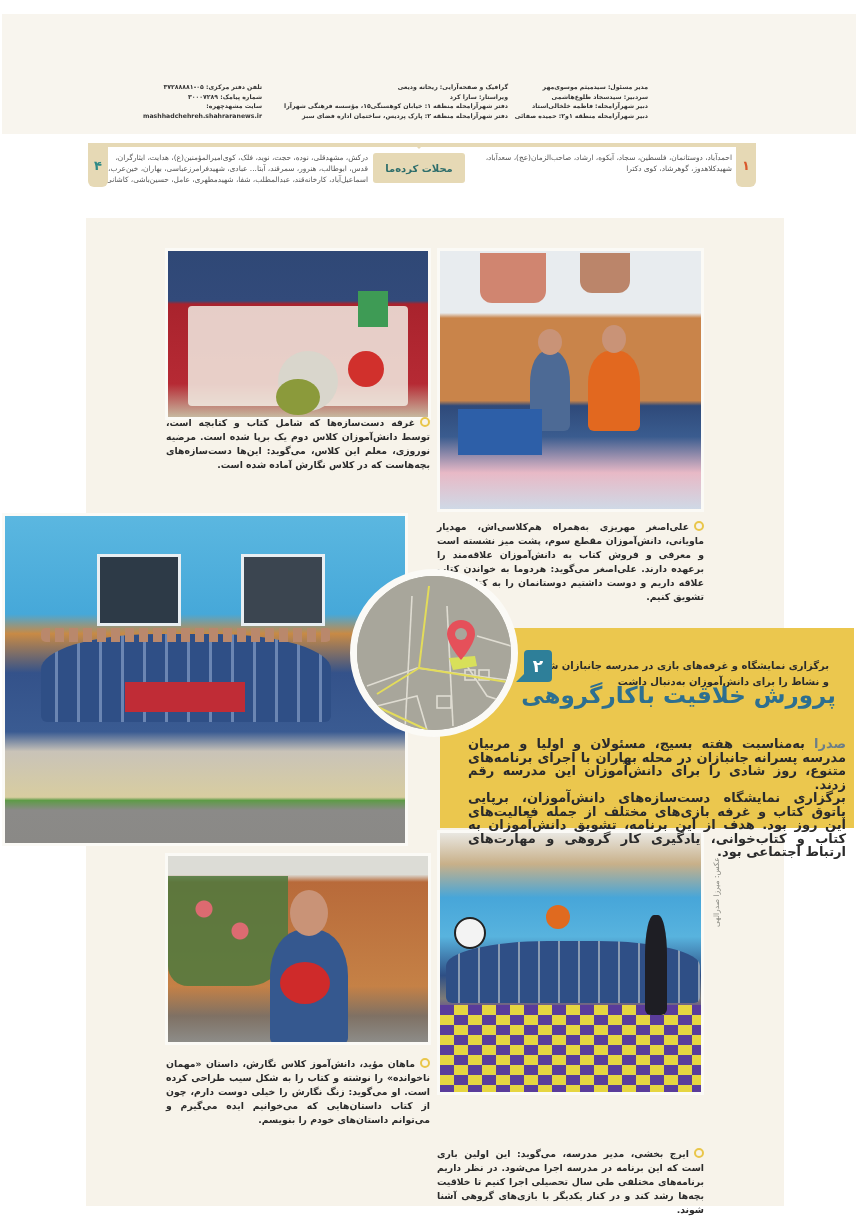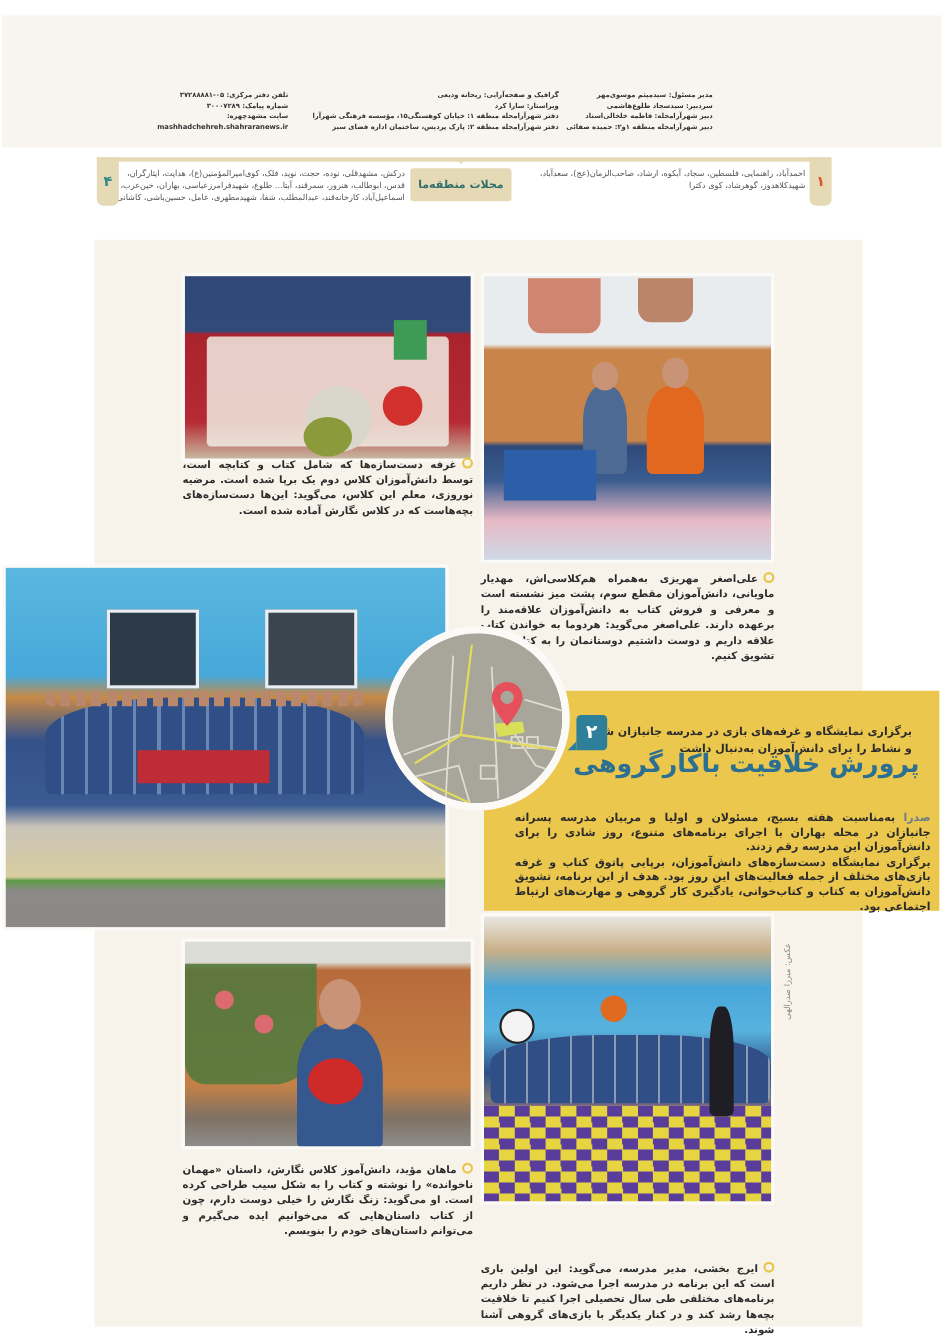--- a/index.html
+++ b/index.html
@@ -45,21 +45,21 @@
   .cap2 { left: 437px; top: 520px; width: 267px; }
   .cap3 { left: 166px; top: 1057px; width: 264px; }
   .cap4 { left: 437px; top: 1147px; width: 267px; }
 
   
   .yellow { position: absolute; left: 440px; top: 628px; width: 414px; height: 200px; background: #ebc74e; }
   .kicker { position: absolute; right: 25px; top: 30px; width: 300px; direction: rtl; font-size: 10px; line-height: 16px; font-weight: bold; color: #2b2b2b; }
   .badge { position: absolute; left: 524px; top: 650px; width: 28px; height: 32px; background: #2e7f99; border-radius: 4px 4px 4px 0; color: #fff; font-weight: bold; font-size: 17px; display: flex; align-items: center; justify-content: center; }
   .badge::before { content: ""; position: absolute; left: -8px; bottom: 0; border-right: 8px solid #2e7f99; border-top: 8px solid transparent; }
   .headline { position: absolute; right: 22px; top: 678px; width: 330px; direction: rtl; font-size: 23px; line-height: 34px; font-weight: bold; color: #2d6f90; letter-spacing: -0.5px; }
-  .body { position: absolute; right: 12px; top: 737px; width: 378px; direction: rtl; text-align: justify; font-size: 10px; line-height: 13.5px; font-weight: bold; color: #2b2b2b; }
+  .body { position: absolute; right: 12px; top: 737px; width: 378px; direction: rtl; text-align: justify; font-size: 13px; line-height: 13.5px; font-weight: bold; color: #2b2b2b; }
   .body .lead { color: #6b7e88; }
 
   
   .map-circle { position: absolute; left: 350px; top: 569px; width: 168px; height: 168px; border-radius: 50%; border: 7px solid #fbfaf6; overflow: hidden; background: #a7a59a; }
   .map-circle svg { position: absolute; left: 0; top: 0; }
 
   .credit { position: absolute; left: 704px; top: 832px; width: 24px; height: 120px; writing-mode: vertical-rl; transform: rotate(180deg); font-size: 7.5px; color: #8a8a82; display: flex; align-items: center; justify-content: center; }
 </style>
 </head>
 <body>
@@ -80,23 +80,23 @@
 </div>
 <div class="masthead mh-col3">
   <div>تلفن دفتر مرکزی: ۰۵-۳۷۲۸۸۸۸۱</div>
   <div>شماره پیامک: ۳۰۰۰۷۲۸۹</div>
   <div>سایت مشهدچهره:</div>
   <div class="site">mashhadchehreh.shahraranews.ir</div>
 </div>
 
 <div class="strip-line"></div>
 <div class="district-tab tab1">۱</div>
-<div class="district-text dt1">احمدآباد، راهنمایی، فلسطین، سجاد، آبکوه، ارشاد، صاحب‌الزمان(عج)، سعدآباد، شهیدکلاهدوز، گوهرشاد، کوی دکترا</div>
-<div class="section-label">محلات منطقه‌ما</div>
-<div class="district-text dt4">درکش، مشهدقلی، نوده، حجت، نوید، فلک، کوی‌امیرالمؤمنین(ع)، هدایت، ایثارگران، قدس، ابوطالب، هنرور، سمرقند، آبتا... طلوع، شهیدفرامرزعباسی، بهاران، خین‌عرب، اسماعیل‌آباد، کارخانه‌قند، عبدالمطلب، شفا، شهیدمطهری، عامل، حسین‌باشی، کاشانی</div>
+<div class="district-text dt1">احمدآباد، دوستانمان، فلسطین، سجاد، آبکوه، ارشاد، صاحب‌الزمان(عج)، سعدآباد، شهیدکلاهدوز، گوهرشاد، کوی دکترا</div>
+<div class="section-label">محلات کرده‌ما</div>
+<div class="district-text dt4">درکش، مشهدقلی، نوده، حجت، نوید، فلک، کوی‌امیرالمؤمنین(ع)، هدایت، ایثارگران، قدس، ابوطالب، هنرور، سمرقند، آبتا... عبادی، شهیدفرامرزعباسی، بهاران، خین‌عرب، اسماعیل‌آباد، کارخانه‌قند، عبدالمطلب، شفا، شهیدمطهری، عامل، حسین‌باشی، کاشانی</div>
 <div class="district-tab tab4">۴</div>
 
 <div class="panel"></div>
 
 <div class="photo ph-crafts">
   <div class="ph-inner" style="left:20px;top:55px;width:220px;height:100px;background:#f1ece3;opacity:0.85;border-radius:4px;"></div>
   <div class="ph-inner" style="left:110px;top:100px;width:60px;height:60px;background:#d9d6cc;border-radius:50%;"></div>
   <div class="ph-inner" style="left:180px;top:100px;width:36px;height:36px;background:#d1302c;border-radius:50%;"></div>
   <div class="ph-inner" style="left:108px;top:128px;width:44px;height:36px;background:#8b9a3b;border-radius:50%;"></div>
   <div class="ph-inner" style="left:190px;top:40px;width:30px;height:36px;background:#3e9b55;"></div>

